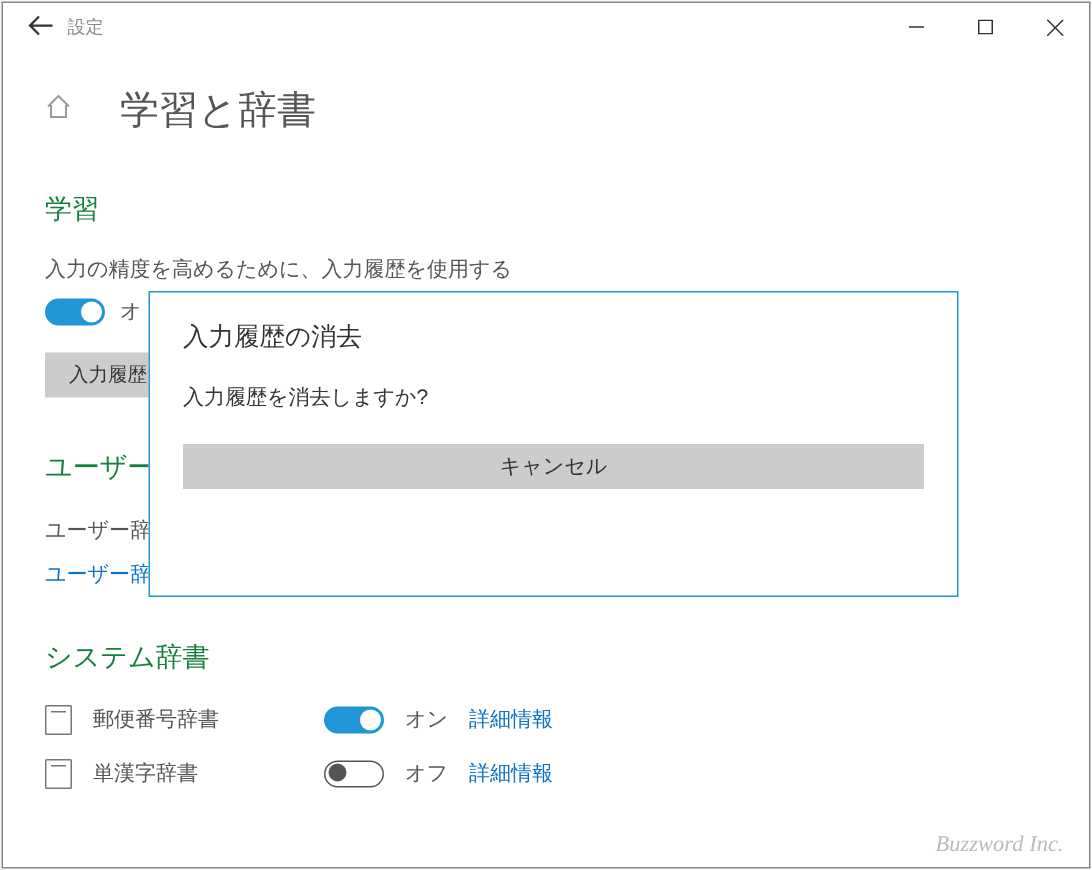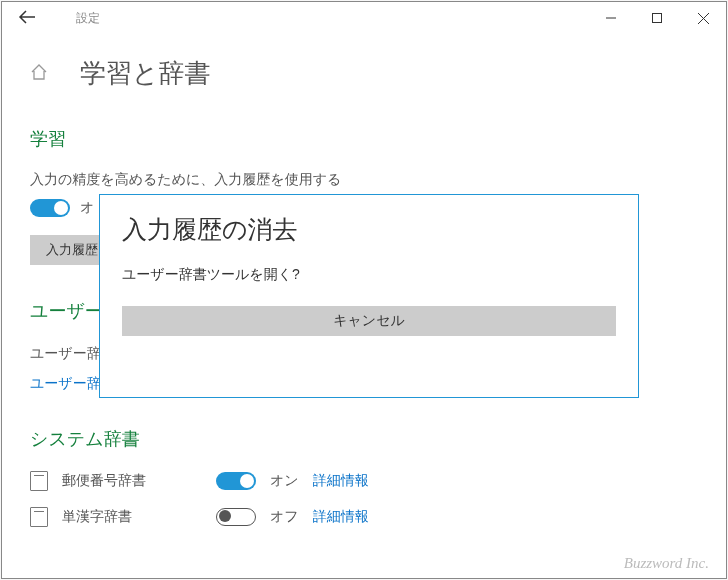--- a/index.html
+++ b/index.html
@@ -1,19 +1,19 @@
 <!DOCTYPE html>
 <html><head>
 <meta charset="utf-8">
 <style>
   * { box-sizing: border-box; margin: 0; padding: 0; font-family: "Yu Gothic UI", "Meiryo", sans-serif; }
   body { width: 728px; height: 580px; background: #f7f7f7; position: relative; overflow: hidden; }
   .window { width: 726px; height: 578px; border: 1px solid #888; background: #fff; position: absolute; top: 1px; left: 1px; }
   .titlebar { height: 32px; display: flex; align-items: center; justify-content: space-between; padding-left: 8px; }
-  .tb-left { display: flex; align-items: center; gap: 32px; }
+  .tb-left { display: flex; align-items: center; gap: 1px; }
   .back-arrow { font-size: 18px; color: #333; cursor: pointer; padding: 4px 8px; }
   .tb-title { font-size: 12px; color: #888; }
   .tb-right { display: flex; }
   .tb-btn { width: 46px; height: 32px; display: flex; align-items: center; justify-content: center; font-size: 12px; cursor: pointer; }
   .tb-btn svg { display: block; }
   .content { padding: 22px 28px 0 28px; color: #333; }
   .page-header { display: flex; align-items: center; gap: 32px; margin-bottom: 36px; }
   .home-icon { color: #888; }
   .page-title { font-size: 26px; font-weight: 400; color: #555; }
   .section-h { font-size: 18px; color: #15803d; margin-bottom: 20px; font-weight: 400; }
@@ -30,21 +30,21 @@
   .body-text { font-size: 14px; color: #555; line-height: 1.5; margin-bottom: 10px; }
   .link { color: #0b73c9; font-size: 14px; cursor: pointer; }
   .dict-row { display: flex; align-items: center; gap: 14px; margin-bottom: 16px; }
   .dict-icon { width: 18px; height: 20px; border: 1.5px solid #777; border-radius: 1px; position: relative; }
   .dict-icon::after { content: ""; position: absolute; left: 3px; top: 3px; width: 10px; height: 3px; border-top: 1.5px solid #777; }
   .dict-name { font-size: 14px; color: #555; width: 140px; }
   .watermark { position: absolute; right: 19px; bottom: 8px; font-style: italic; font-size: 15px; color: #bbb; font-family: Georgia, serif; }
 
   
   .dialog { position: absolute; left: 97px; top: 192px; width: 540px; height: 204px; background: #fff; border: 1px solid #2196d6; padding: 18px 22px 20px 22px; }
-  .dlg-title { font-size: 25px; color: #333; margin-bottom: 18px; }
+  .dlg-title { font-size: 17px; color: #333; margin-bottom: 18px; }
   .dlg-body { font-size: 14px; color: #333; line-height: 1.55; margin-bottom: 20px; }
   .dlg-buttons { display: flex; gap: 20px; }
   .dlg-btn { flex: 1; height: 30px; background: #ccc; border: none; font-size: 14px; color: #333; cursor: pointer; }
   .ok-wrap { border: 3px solid #e2231a; padding: 4px; flex: 1; display: flex; }
   .ok-wrap .dlg-btn { width: 100%; }
 </style>
 </head>
 <body>
 
 <div class="window">
@@ -123,21 +123,21 @@
         <span class="toggle-label">オフ</span>
         <span class="link">詳細情報</span>
       </div>
     </div>
 
   </div>
 
   <div class="dialog">
     <div class="dlg-title">入力履歴の消去</div>
     <div class="dlg-body">
-      <div>ユーザー辞書ツールを開く?</div>
+      <div>入力履歴を消去しますか?</div>
     </div>
     <div class="dlg-buttons">
       <button class="dlg-btn">キャンセル</button>
     </div>
   </div>
 
 </div>
 
 <div class="watermark">Buzzword Inc.</div>
 

